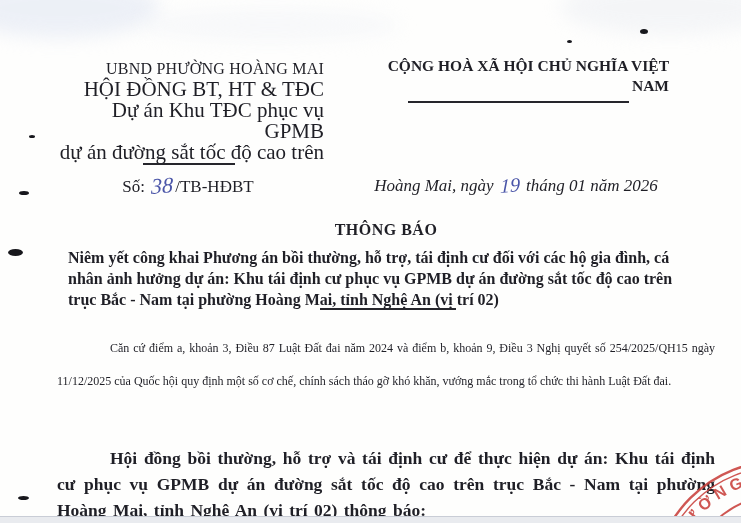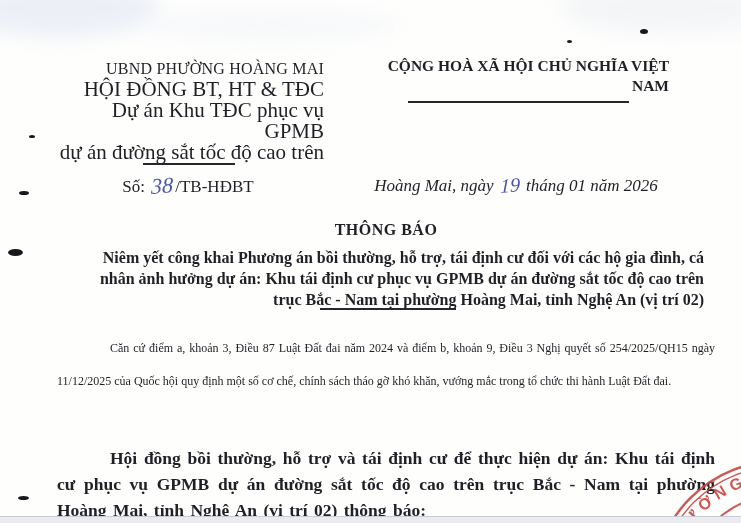--- a/index.html
+++ b/index.html
@@ -23,21 +23,21 @@
   .hdr-right{position:absolute;left:367px;top:56px;width:302px;text-align:right;}
   .hdr-right .l1{font-weight:bold;font-size:15.5px;line-height:20px;}
   .hdr-right .l2{font-weight:bold;font-size:17.5px;line-height:22px;margin-top:2px;}
   .no-line{position:absolute;left:52px;top:174px;width:272px;text-align:center;font-size:17px;}
   .date-line{position:absolute;left:360px;top:174px;width:312px;text-align:center;font-style:italic;font-size:17px;}
   .handwrite{display:inline-block;color:#4a55a8;font-style:italic;font-size:22px;
     transform:rotate(-5deg) skewX(-6deg);line-height:1;position:relative;top:1px;padding:0 2px;}
   .handwrite.day{font-size:20px;}
   .doc-title{position:absolute;left:57px;top:221px;width:658px;text-align:center;
     font-weight:bold;font-size:16px;letter-spacing:.5px;}
-  .doc-subtitle{position:absolute;left:68px;top:247px;width:636px;text-align:right;
+  .doc-subtitle{position:absolute;left:68px;top:247px;width:636px;text-align:left;
     font-weight:bold;font-size:16px;line-height:21px;}
   .para{position:absolute;left:57px;width:658px;text-align:justify;text-align-last:left;
     text-indent:53px;}
   .para1{top:332px;font-size:12px;line-height:33px;}
   .para2{top:445px;font-size:17.5px;line-height:26px;font-weight:bold;word-spacing:2px;}
   .bottom-band{position:absolute;left:0;bottom:0;width:741px;height:6px;background:#e9ebef;
     border-top:1px solid #c9cdd6;}
   .stamp{position:absolute;left:610px;top:430px;width:220px;height:200px;opacity:.88;}
 </style>
 </head>

